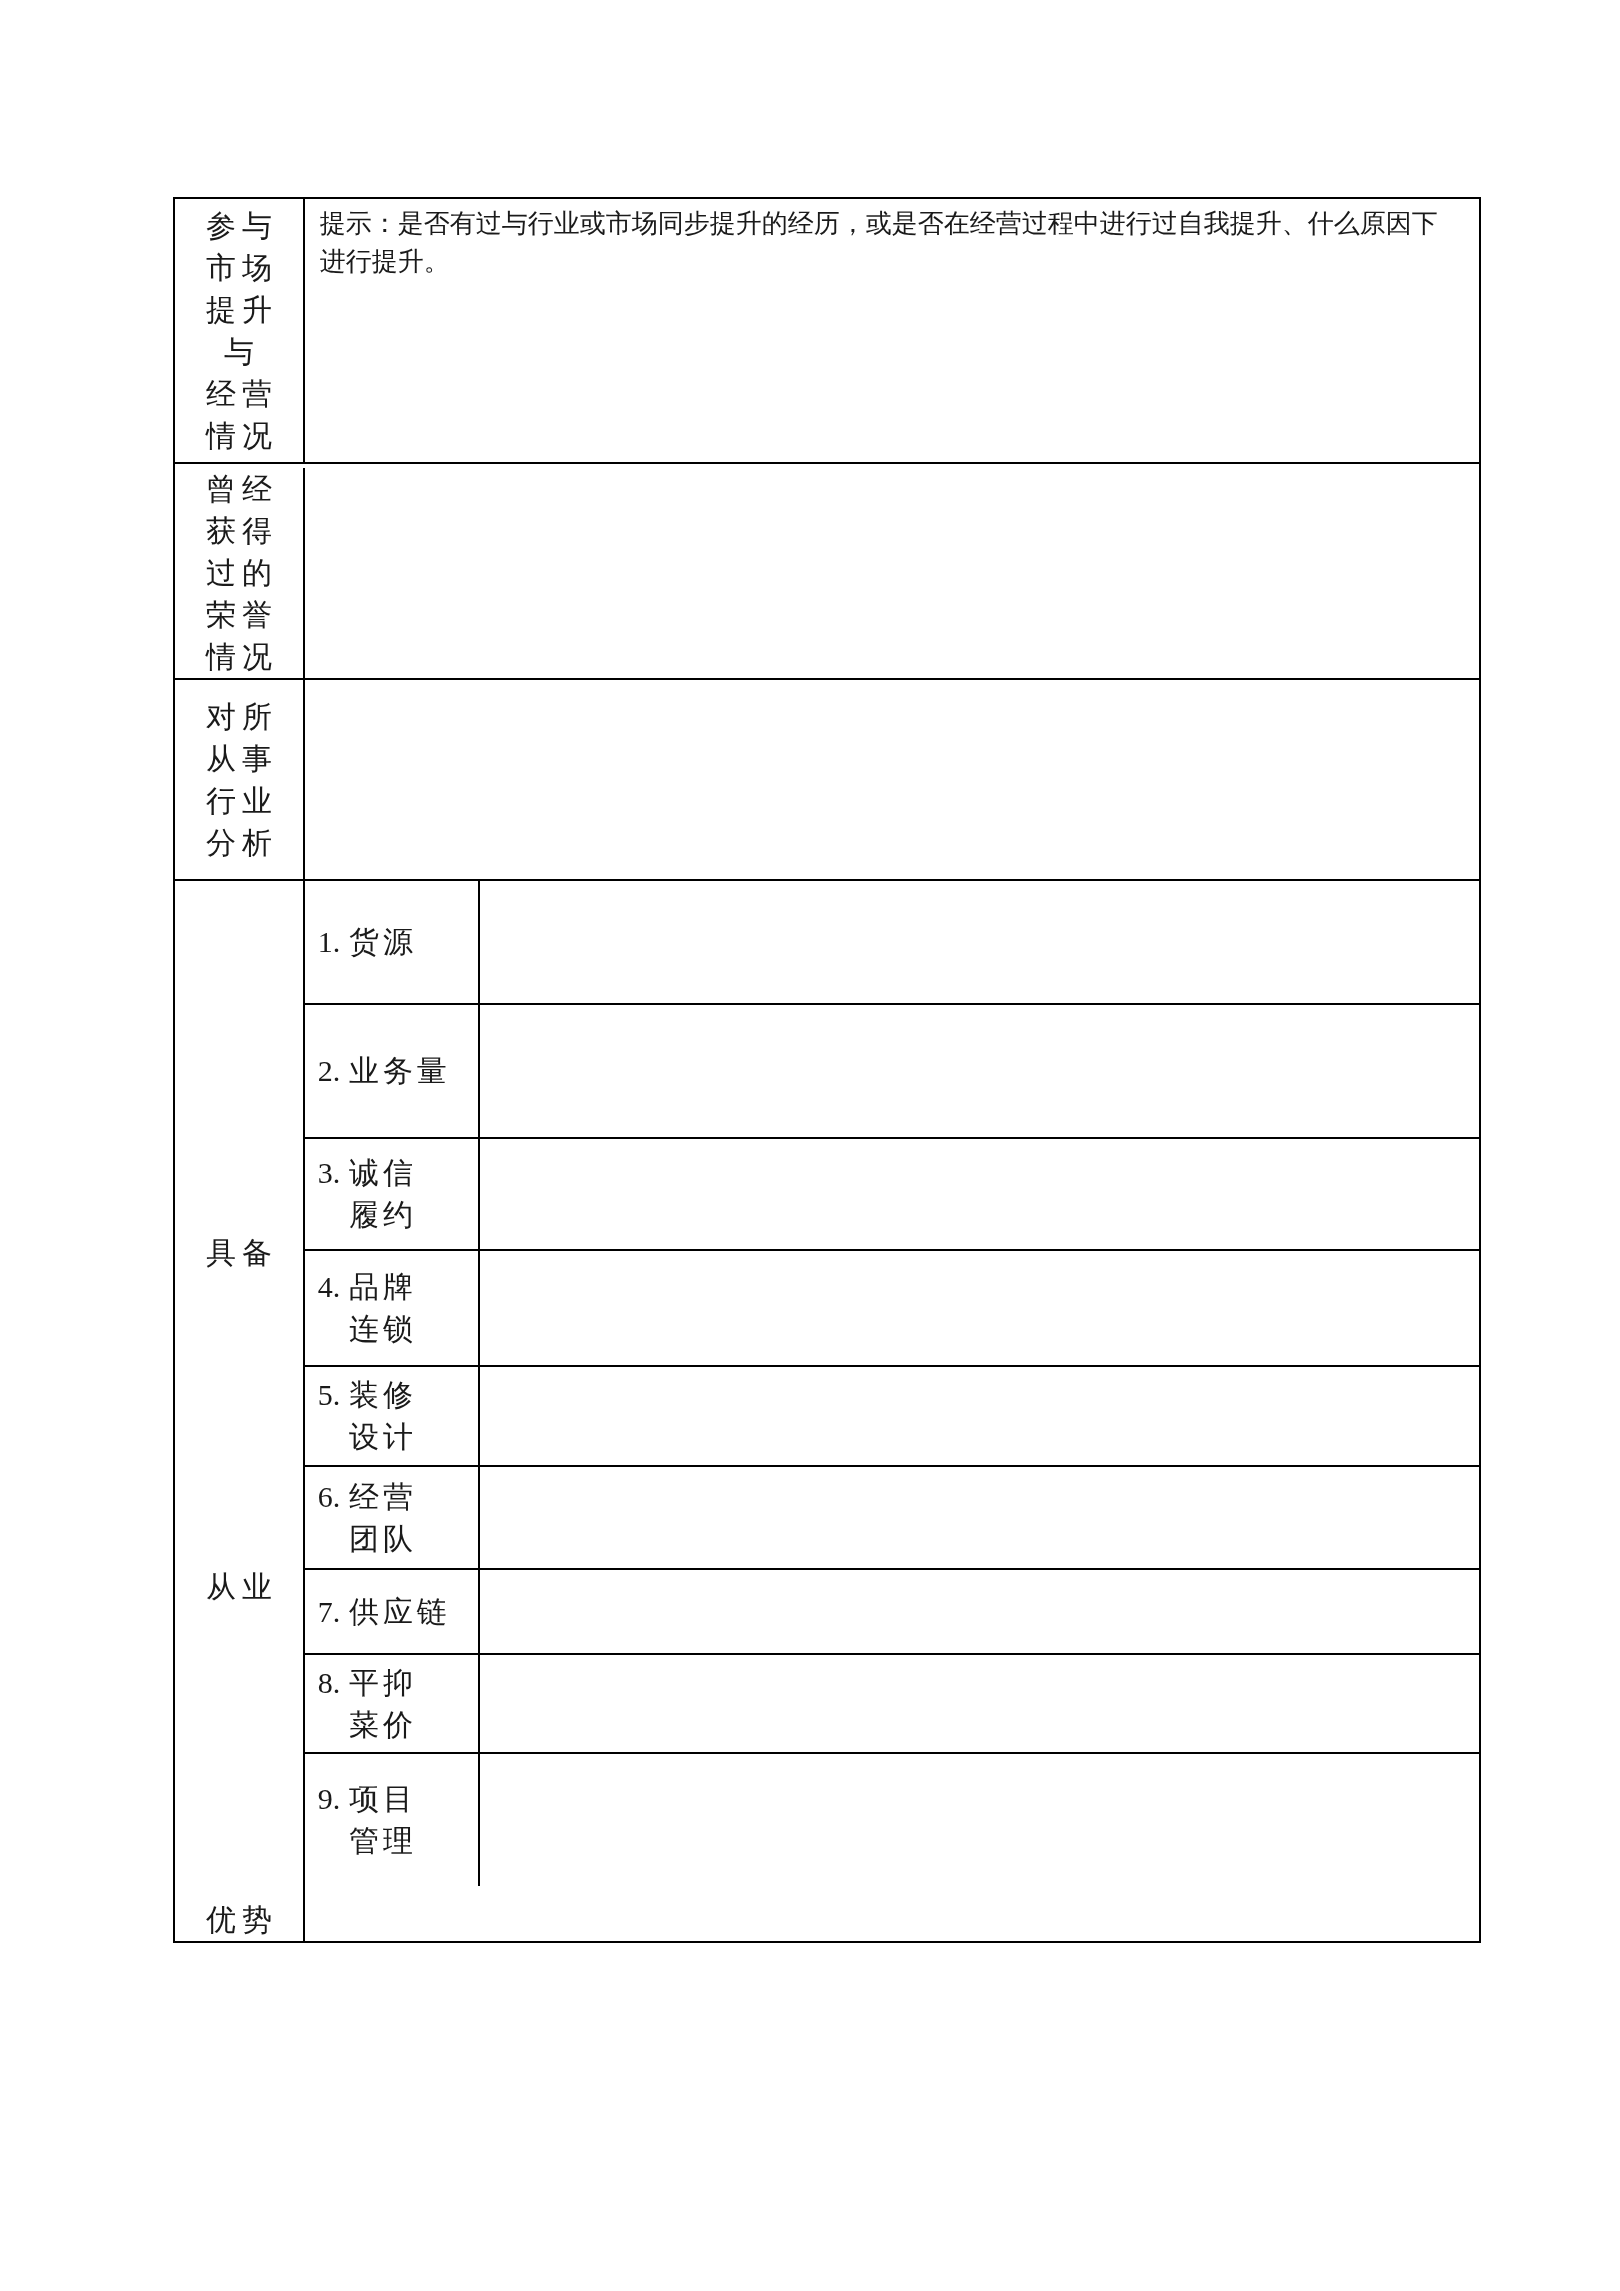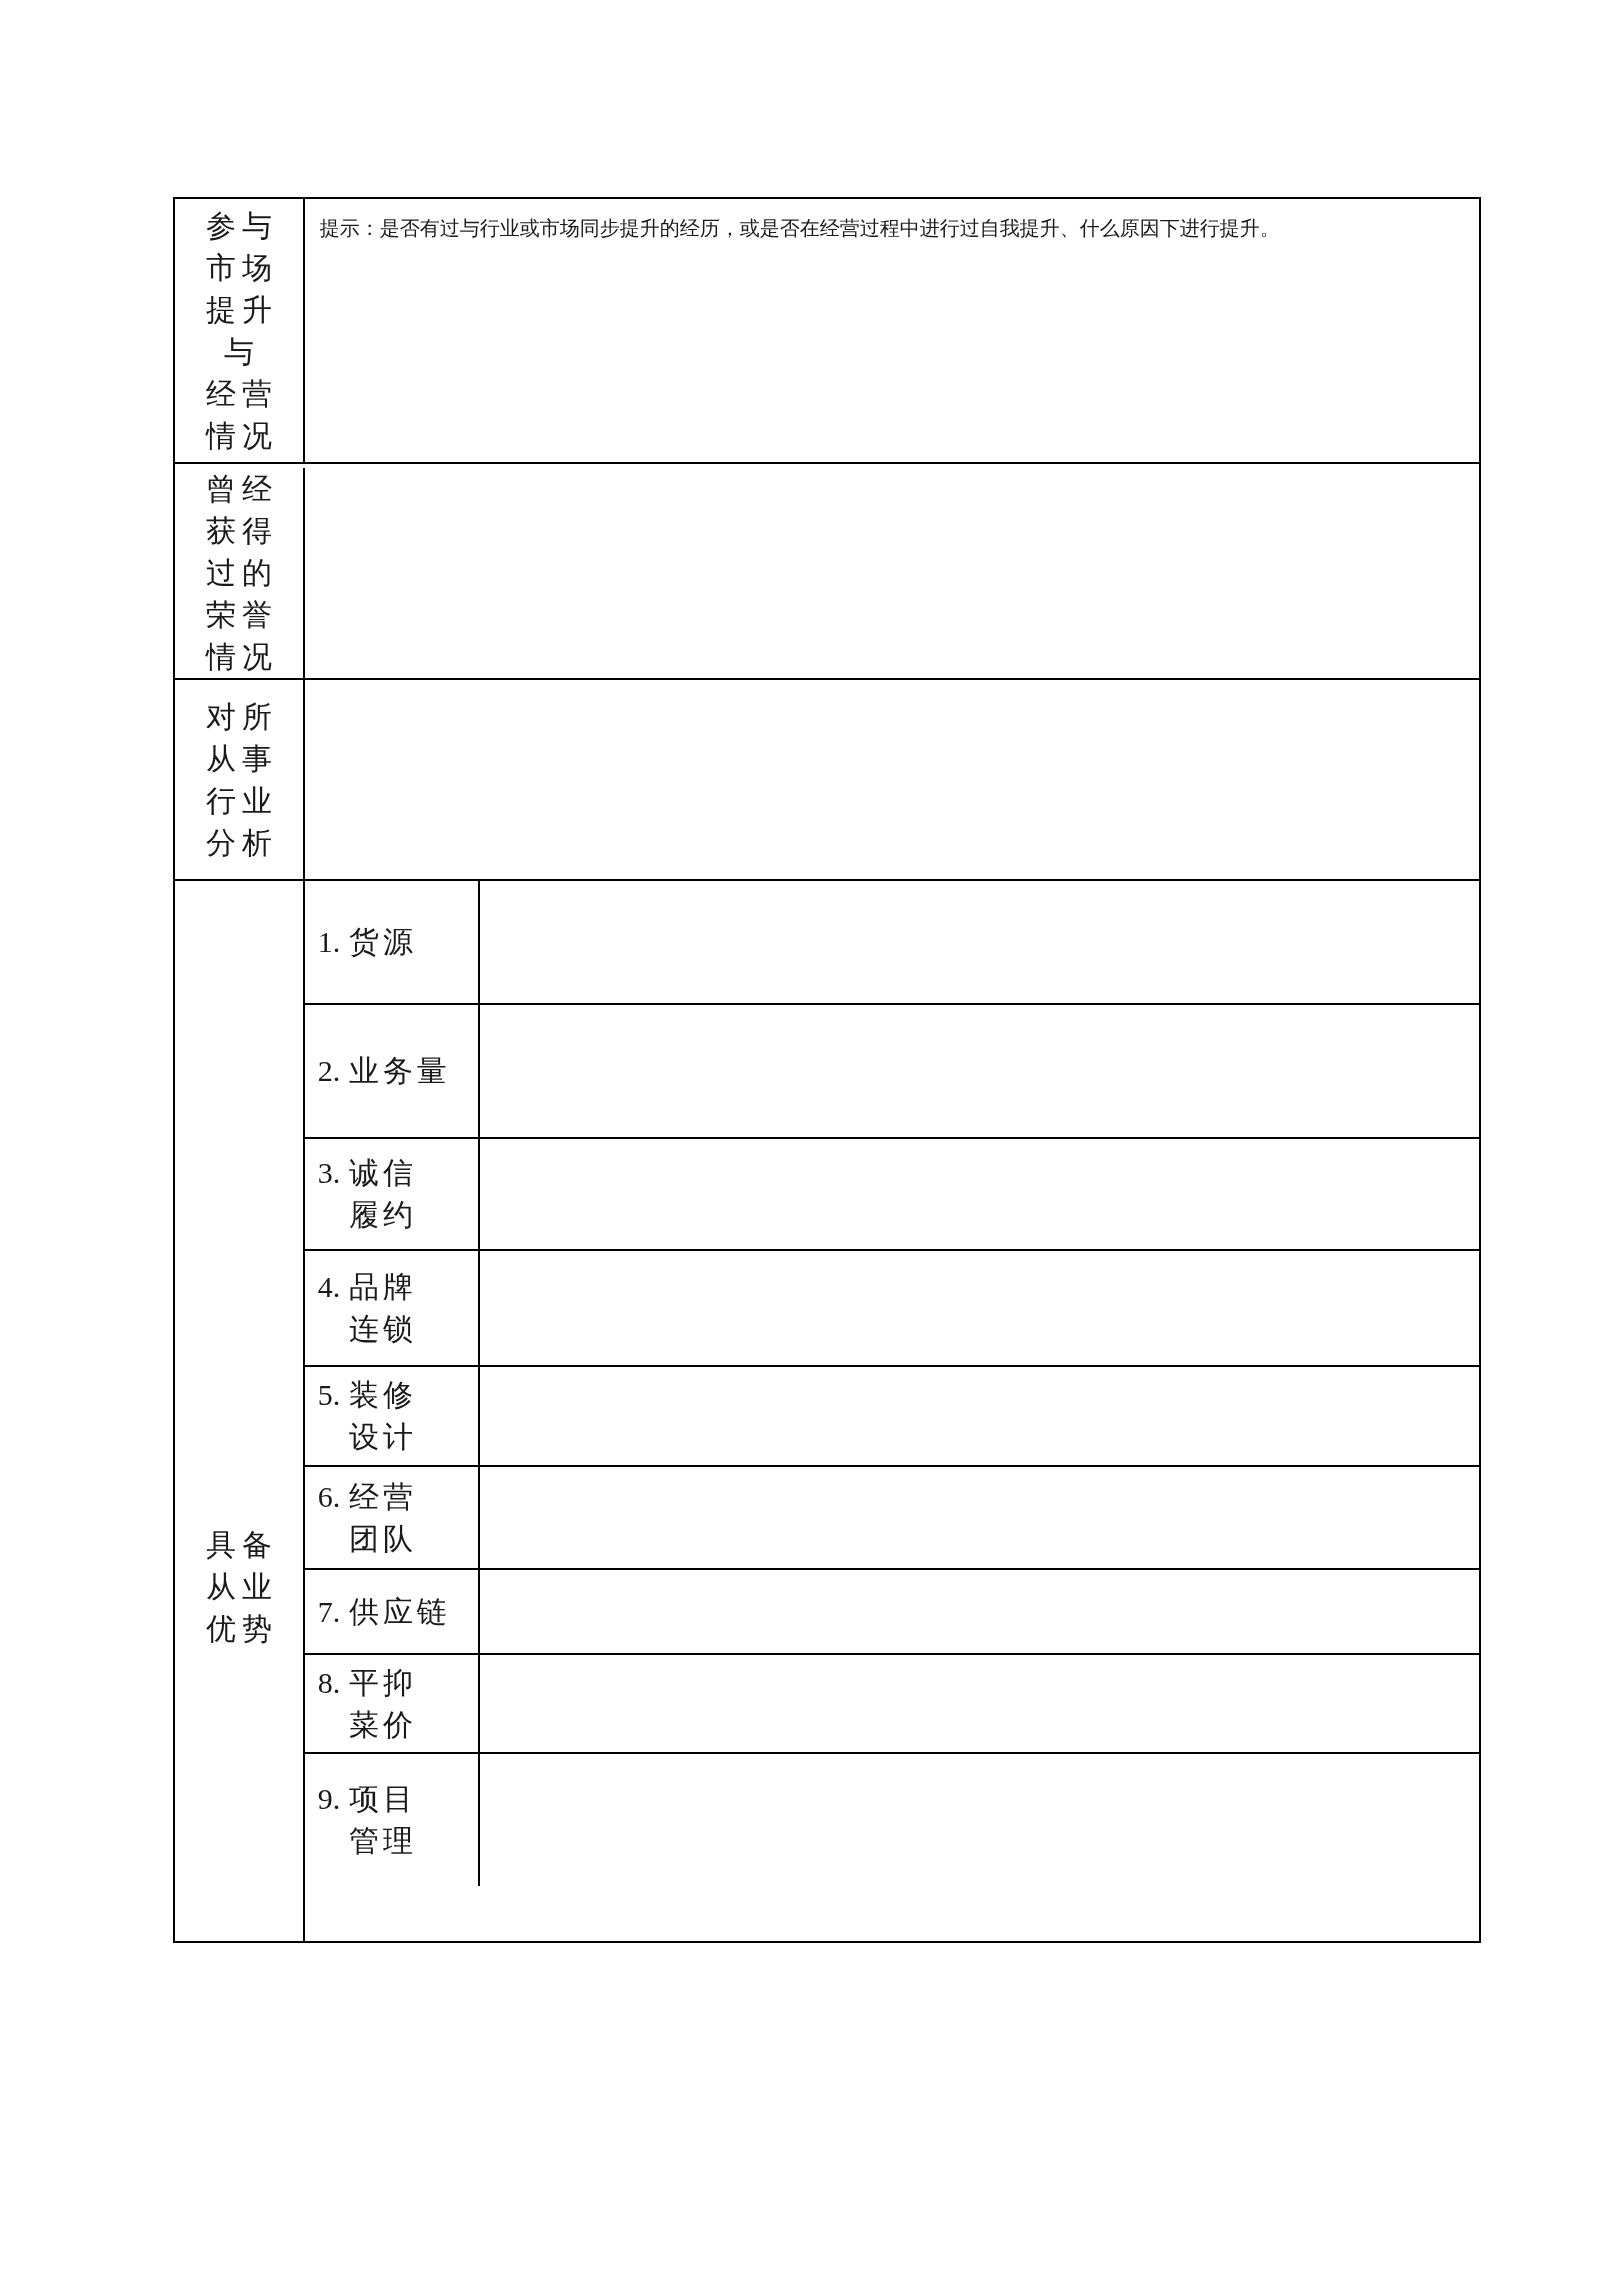--- a/index.html
+++ b/index.html
@@ -39,29 +39,29 @@
   }
   .label-cell .line{
     font-size:30px;
     line-height:42px;
     text-align:center;
     letter-spacing:5.9px;
     text-indent:5.9px;
     white-space:nowrap;
   }
   .label-cell.advantages{
-    justify-content:center;
+    justify-content:space-between;
     padding-top:351px;
   }
   .hint-cell{
     flex:1;
     box-sizing:border-box;
     padding:5.9px 23.5px 5.9px 14.7px;
-    font-size:20px;
-    line-height:46px;
+    font-size:26px;
+    line-height:38px;
   }
   .section4{
     flex:1;
     display:flex;
     flex-direction:column;
     box-sizing:border-box;
   }
   .hint-row{
     height:54px;
     box-sizing:border-box;

